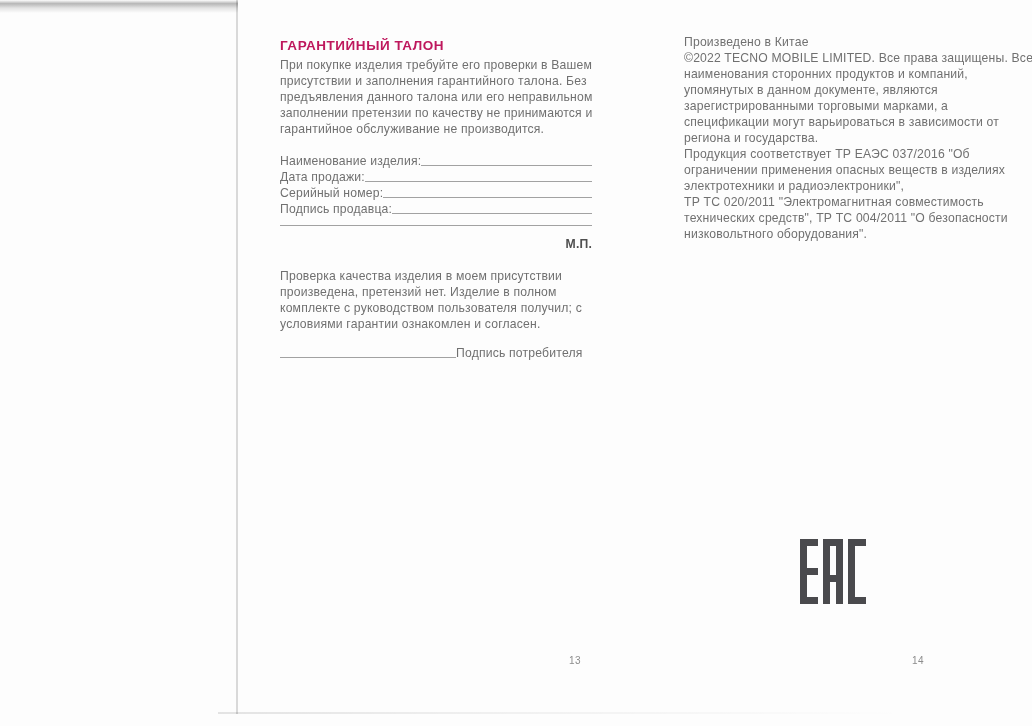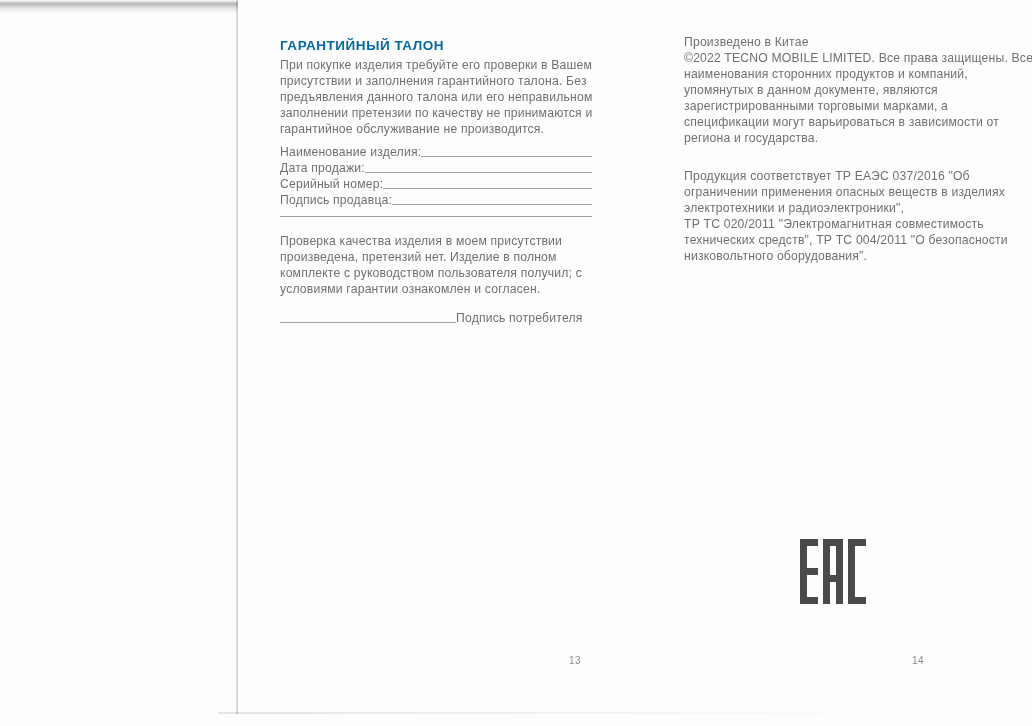--- a/index.html
+++ b/index.html
@@ -37,42 +37,42 @@
       rgba(0,0,0,0.00) 100%);
   }
 
   
   .col { position: absolute; color: #707070; font-size: 12.2px; line-height: 16px; letter-spacing: .015em; }
   .col-left  { left: 280px; top: 38px; width: 312px; }
   .col-right { left: 684px; top: 34px; width: 318px; }
 
   .doc-title {
     margin: 0 0 3px 0;
-    font-size: 13.5px; font-weight: bold; color: #0369a1;
+    font-size: 13.5px; font-weight: bold; color: #be185d;
     letter-spacing: .04em; line-height: 16px;
   }
   .lines { margin: 0; white-space: pre; }
 
-  .fields { margin-top: 7px; }
+  .fields { margin-top: 16px; }
   .field-row { display: flex; height: 16px; align-items: stretch; }
   .field-label { white-space: pre; }
   .fill-line { flex: 1 1 auto; border-bottom: 1px solid #a2a2a2; margin-bottom: 3px; }
   .full-line { margin-top: 7px; height: 1px; border-bottom: 1px solid #a2a2a2; }
 
   .stamp { margin-top: 11px; text-align: right; }
   .stamp-abbr { font-weight: bold; color: #4f4f4f; line-height: 15px; }
   .stamp-caption { line-height: 15px; }
 
   .confirmation { margin-top: 16px; }
 
   .sig-row { margin-top: 13px; display: flex; height: 16px; }
   .sig-line { width: 176px; border-bottom: 1px solid #a2a2a2; margin-bottom: 3px; }
   .sig-label { white-space: pre; }
 
-  .compliance { margin-top: 22px; }
+  .compliance { }
 
   .eac-wrap { position: absolute; left: 800px; top: 539px; width: 66px; height: 65px; }
   .eac-wrap svg { display: block; }
   .eac-wrap rect { fill: #4a4a4d; }
 
   .pagenum {
     position: absolute; top: 655px;
     font-size: 10px; color: #8c8c8c; letter-spacing: .05em;
   }
   .pagenum-left  { left: 569px; text-align: right; }
@@ -110,20 +110,21 @@
         <span class="fill-line"></span>
       </div>
       <div class="field-row">
         <span class="field-label">Подпись продавца:</span>
         <span class="fill-line"></span>
       </div>
       <div class="full-line"></div>
     </div>
 
     <div class="stamp">
+      <div class="stamp-abbr">М.П.</div>
     </div>
 
     <p class="lines confirmation">Проверка качества изделия в моем присутствии
 произведена, претензий нет. Изделие в полном
 комплекте с руководством пользователя получил; с
 условиями гарантии ознакомлен и согласен.</p>
 
     <div class="sig-row">
       <span class="sig-line"></span>
       <span class="sig-label">Подпись потребителя</span>

